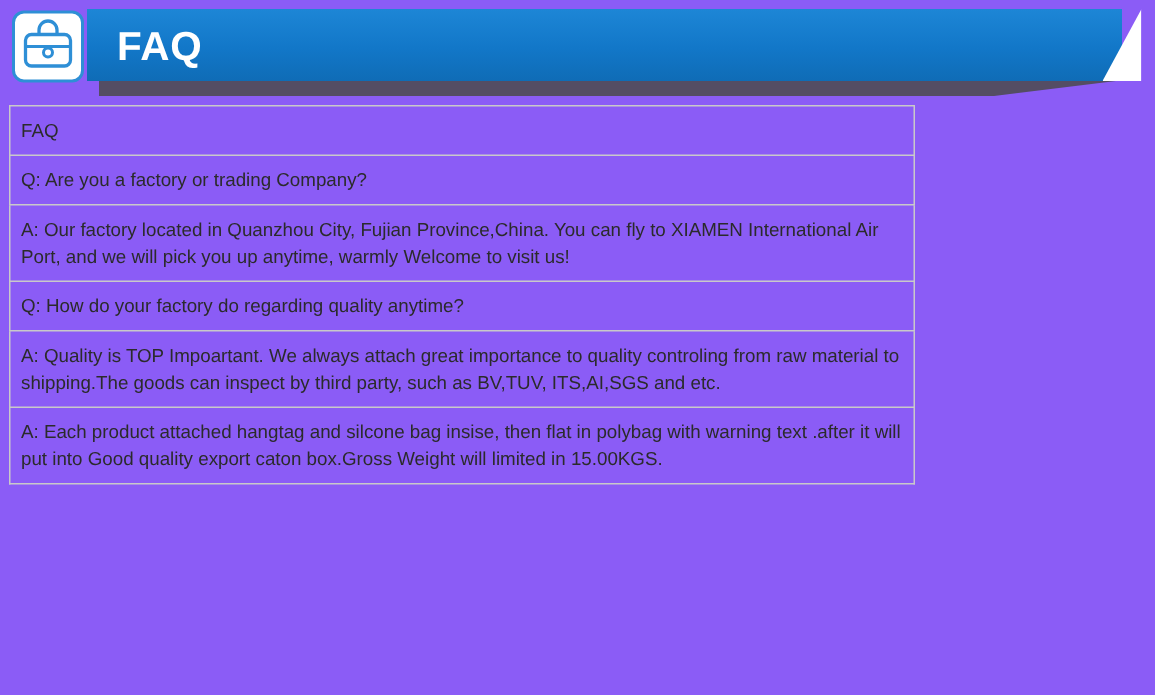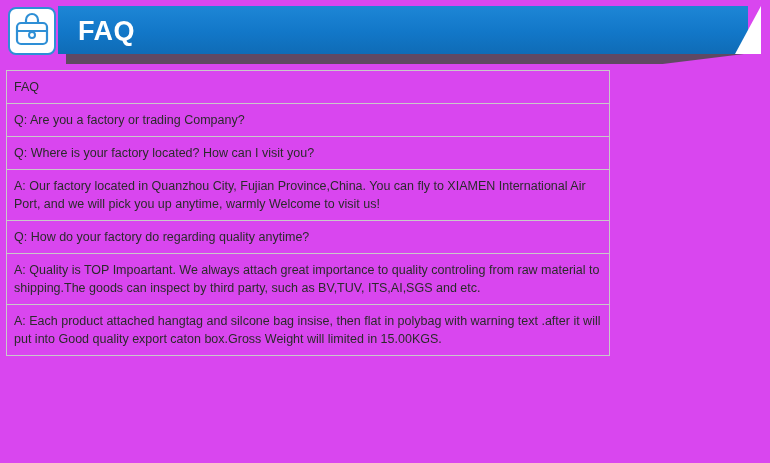--- a/index.html
+++ b/index.html
@@ -11,21 +11,21 @@
     width: 770px;
     height: 463px;
     font-family: "Liberation Sans", sans-serif;
     color: #333333;
     overflow: hidden;
   }
   .page {
     position: relative;
     width: 770px;
     height: 463px;
-    background: #d946ef;
+    background: #8b5cf6;
   }
 
   
   .banner {
     position: relative;
     width: 770px;
     height: 66px;
   }
   .banner-bar {
     position: absolute;
@@ -122,23 +122,20 @@
 
   <table class="faq-table">
     <tbody>
       <tr>
         <td>FAQ</td>
       </tr>
       <tr>
         <td>Q: Are you a factory or trading Company?</td>
       </tr>
       <tr>
-        <td>Q: Where is your factory located? How can I visit you?</td>
-      </tr>
-      <tr>
         <td>A: Our factory located in Quanzhou City, Fujian Province,China. You can fly to XIAMEN International Air Port, and we will pick you up anytime, warmly Welcome to visit us!</td>
       </tr>
       <tr>
         <td>Q: How do your factory do regarding quality anytime?</td>
       </tr>
       <tr>
         <td>A: Quality is TOP Impoartant. We always attach great importance to quality controling from raw material to shipping.The goods can inspect by third party, such as BV,TUV, ITS,AI,SGS and etc.</td>
       </tr>
       <tr>
         <td>A:  Each product attached hangtag and silcone bag insise, then flat in polybag with warning text .after it will put into Good quality export caton box.Gross Weight will limited in 15.00KGS.</td>

